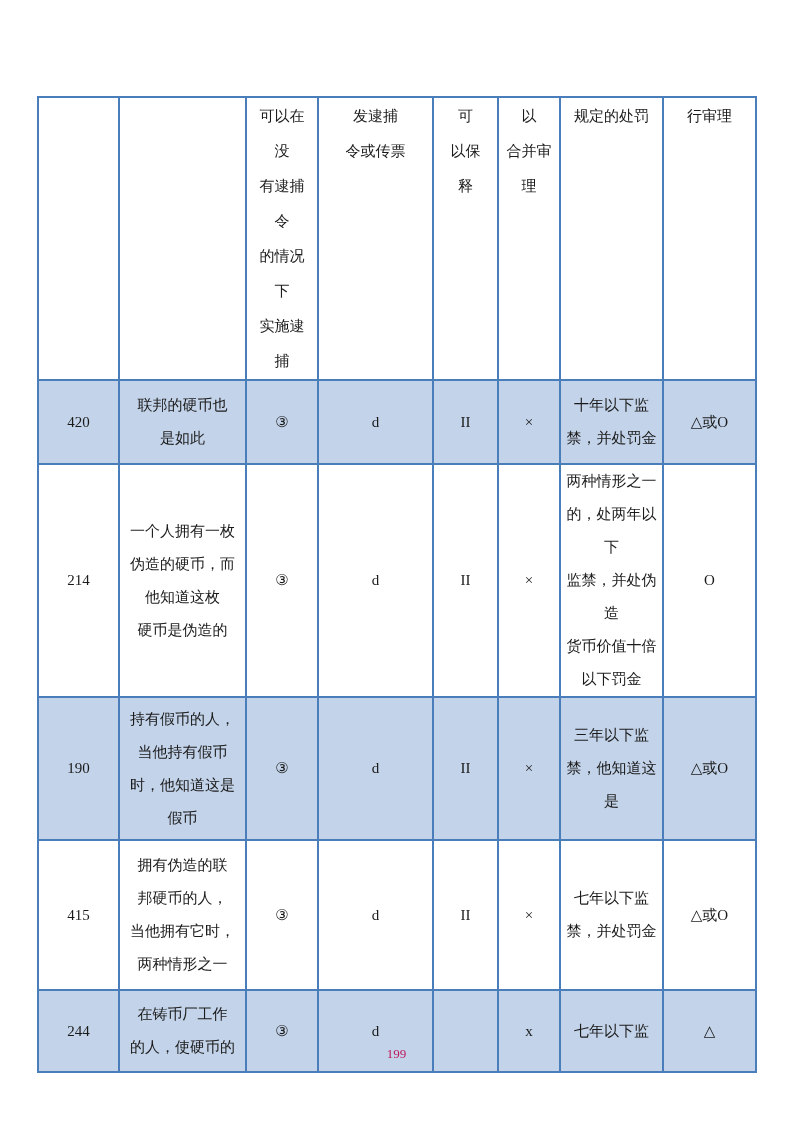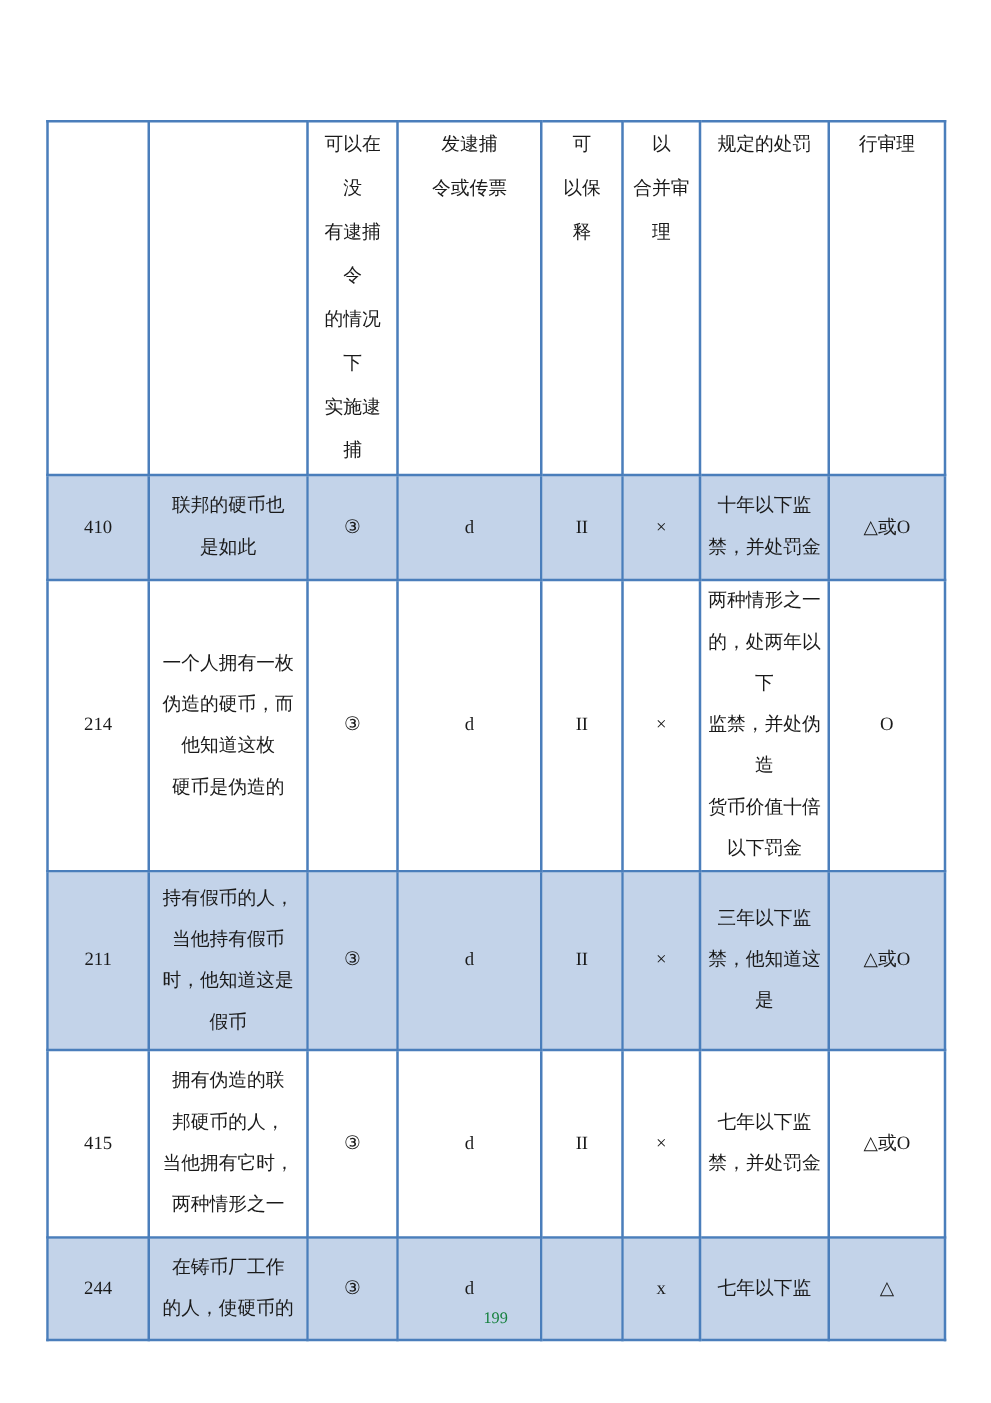--- a/index.html
+++ b/index.html
@@ -50,21 +50,21 @@
   tr.h-r0{height:84px;}
   tr.h-r1{height:183px;}
   tr.h-r2{height:143px;}
   tr.h-r3{height:150px;}
   tr.h-r4{height:82px;}
   .page-number{
     position:absolute;
     top:1046px;left:0;width:100%;
     text-align:center;
     font-size:13px;
-    color:#15803d;
+    color:#be185d;
   }
 </style>
 </head>
 <body>
 
 <div class="page">
   <table class="grid">
     <colgroup>
       <col style="width:81px">
       <col style="width:127px">
@@ -94,21 +94,21 @@
 以保
 释</th>
       <th>以
 合并审
 理</th>
       <th>规定的处罚</th>
       <th>行审理</th>
     </tr>
 
     <tr class="body-row shaded h-r0">
-      <td>410</td>
+      <td>420</td>
       <td>联邦的硬币也
 是如此</td>
       <td>③</td>
       <td>d</td>
       <td>II</td>
       <td>×</td>
       <td>十年以下监
 禁，并处罚金</td>
       <td>△或O</td>
     </tr>
@@ -125,21 +125,21 @@
       <td>×</td>
       <td>两种情形之一
 的，处两年以下
 监禁，并处伪造
 货币价值十倍
 以下罚金</td>
       <td>O</td>
     </tr>
 
     <tr class="body-row shaded h-r2">
-      <td>211</td>
+      <td>190</td>
       <td>持有假币的人，
 当他持有假币
 时，他知道这是
 假币</td>
       <td>③</td>
       <td>d</td>
       <td>II</td>
       <td>×</td>
       <td>三年以下监
 禁，他知道这是</td>

